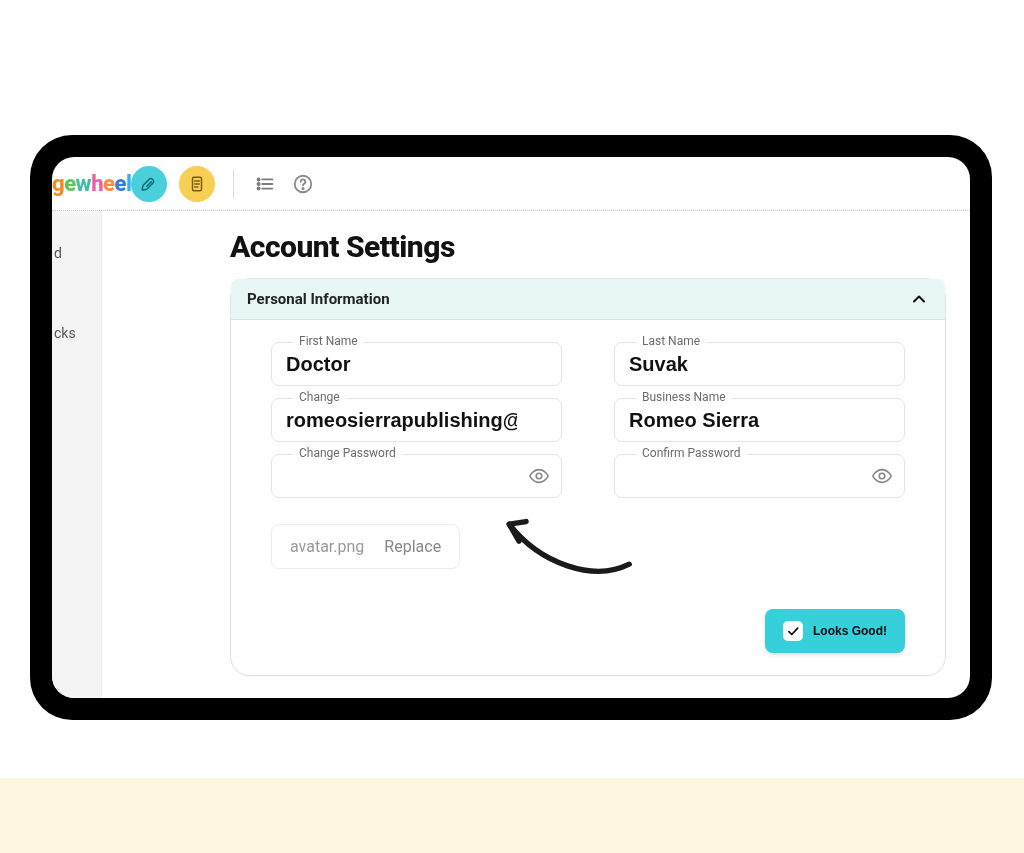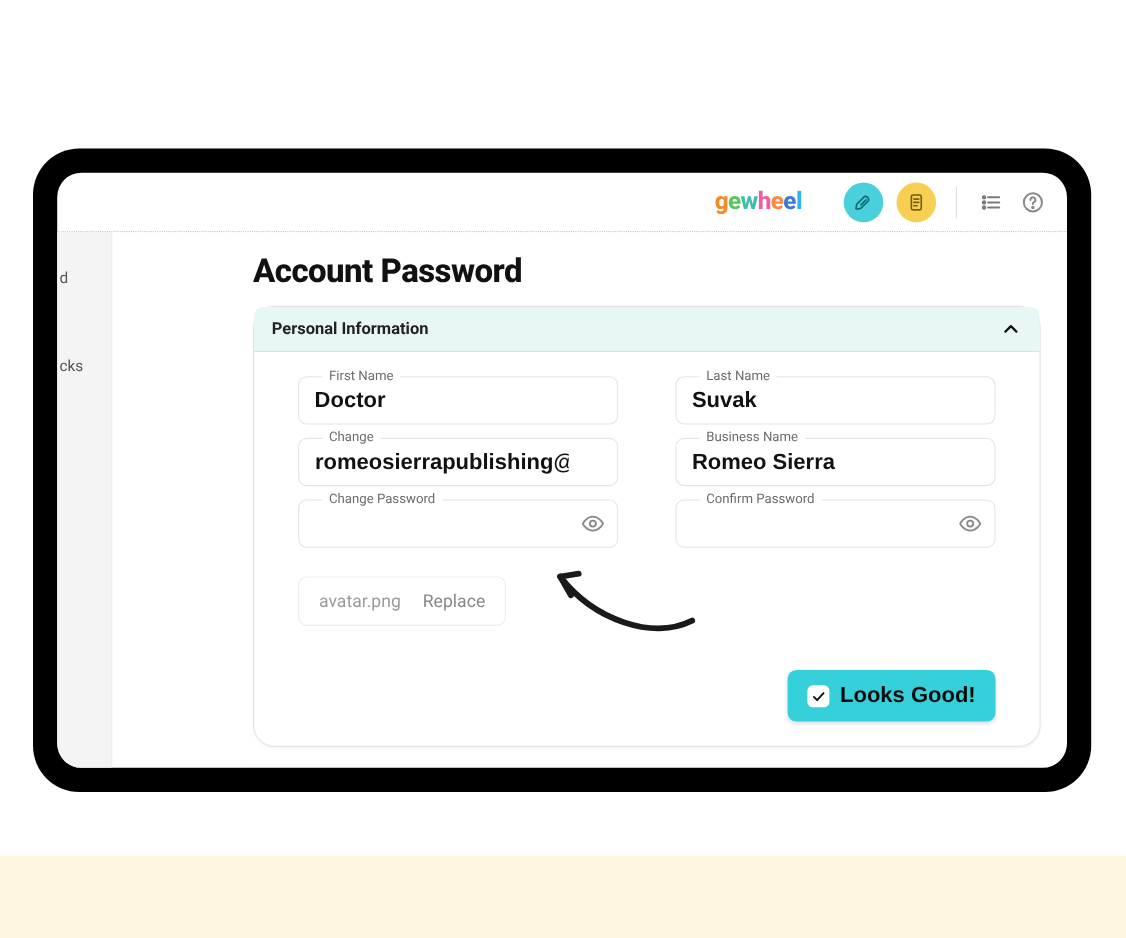--- a/index.html
+++ b/index.html
@@ -19,24 +19,23 @@
   .screen {
     width: 100%; height: 100%;
     background: #fff;
     border-radius: 22px;
     overflow: hidden;
     position: relative;
   }
 
   
   .topbar {
-    display: flex; align-items: center; justify-content: flex-end;
+    display: flex; align-items: center; justify-content: flex-start;
     height: 54px; padding: 0 18px 0 0;
     border-bottom: 1px dotted #c8c8c8;
-    gap: 38px;
   }
   .brand { font-weight: 800; font-size: 22px; letter-spacing: -0.5px; padding-left: 0; }
   .brand .b1 { color: #f28c28; }
   .brand .b2 { color: #5bc65c; }
   .brand .b3 { color: #3fbfa8; }
   .brand .b4 { color: #f25aa3; }
   .brand .b5 { color: #ff8a3d; }
   .brand .b6 { color: #3a7bd5; }
   .brand .b7 { color: #2bb5ee; }
 
@@ -100,21 +99,21 @@
   .upload-box {
     display: inline-flex; align-items: flex-start; gap: 20px;
     border: 1px solid #ececec; border-radius: 8px;
     padding: 12px 18px;
     color:#9a9a9a; font-size: 16px;
   }
   .upload-box .replace { color:#888; cursor:pointer; }
 
   .actions { display:flex; justify-content:flex-end; margin-top: 40px; }
   .looks-good {
-    background:#35d0da; color:#0b0b0b; font-weight:700; font-size:20px;
+    background:#35d0da; color:#0b0b0b; font-weight:700; font-size:12px;
     border:none; border-radius:8px;
     padding: 12px 18px;
     display:flex; align-items:center; gap:10px; cursor:pointer;
     box-shadow: 0 2px 4px rgba(0,0,0,0.12);
   }
   .check-sq {
     width:20px; height:20px; background:#fff; border-radius:5px;
     display:flex; align-items:center; justify-content:center;
   }
 
@@ -175,21 +174,21 @@
     </div>
 
     <div class="main">
       <div class="sidebar">
         <div class="sidebar-item">d</div>
         <div class="sidebar-item"></div>
         <div class="sidebar-item">cks</div>
       </div>
 
       <div class="content">
-        <h1 class="page-title">Account Password</h1>
+        <h1 class="page-title">Account Settings</h1>
 
         <div class="panel">
           <div class="panel-header">
             <span>Personal Information</span>
             <svg width="20" height="20" viewBox="0 0 24 24" fill="none" stroke="#111" stroke-width="2.4" stroke-linecap="round" stroke-linejoin="round">
                 <polyline points="6 15 12 9 18 15"></polyline>
               </svg>
           </div>
           <div class="panel-body">
 

